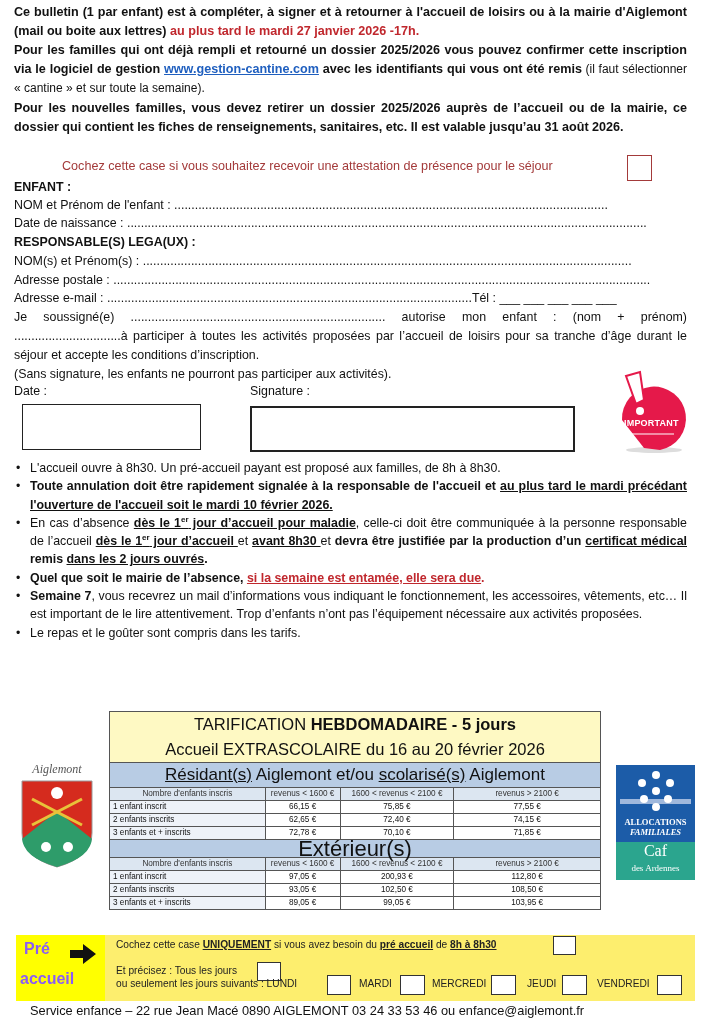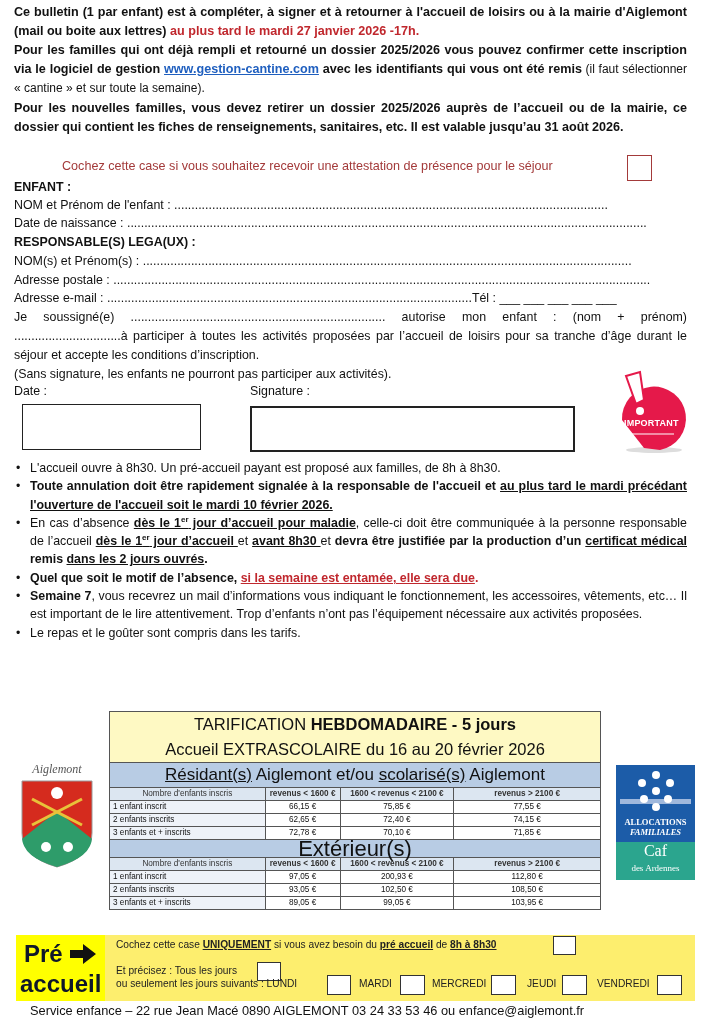--- a/index.html
+++ b/index.html
@@ -19,26 +19,26 @@
   .cb { position: absolute; border: 1.3px solid #333; background: #fff; }
   ul.bul { position: absolute; left: 14px; width: 673px; list-style: none; font-size: 12.4px; line-height: 18.3px; }
   ul.bul li { position: relative; padding-left: 16px; text-align: justify; }
   ul.bul li::before { content: "•"; position: absolute; left: 2px; top: 0; }
   sup { font-size: 8px; line-height: 0; }
   table.tarif { position: absolute; border-collapse: collapse; font-size: 8.2px; }
   table.tarif td { border: 1px solid #555; padding: 0 3px; height: 13px; line-height: 12px; }
   .title-band { background: #fef9c3; text-align: center; font-size: 16.5px; line-height: 24px; border: 1px solid #555; }
   .sub-band { background: #b8cce4; text-align: center; font-size: 17px; line-height: 24px; border: 1px solid #555; }
   .colh { background: #dce6f1; text-align: center; color: #333; }
-  .colh.b { font-weight: bold; margin-left: 38px; }
+  .colh.b { font-weight: normal; margin-left: 38px; }
   .rowh { background: #eef2f8; text-align: left; }
   .val { text-align: center; background: #fff; }
   .yellow-big { position: absolute; left: 16px; top: 935px; width: 89px; height: 66px; background: #ffff00; }
   .yellow-pale { position: absolute; left: 105px; top: 935px; width: 590px; height: 66px; background: #fdee6e; }
-  .pre-label { position: absolute; font-weight: bold; font-size: 24px; color: #0f172a; }
+  .pre-label { position: absolute; font-weight: bold; font-size: 16px; color: #8b5cf6; }
   .small { font-size: 10.2px; color: #222; white-space: nowrap; }
 </style>
 </head>
 <body>
 
 <div class="para b" style="top:3px;">
   <span>Ce bulletin (1 par enfant) est à compléter, à signer et à retourner à l'accueil de loisirs ou à la mairie d'Aiglemont (mail ou boite aux lettres) </span><span class="red">au plus tard le mardi 27 janvier 2026 -17h.</span>
 </div>
 <div class="para b" style="top:41px;">
   <span>Pour les familles qui ont déjà rempli et retourné un dossier 2025/2026 vous pouvez confirmer cette inscription via le logiciel de gestion </span><a class="link">www.gestion-cantine.com</a><span> avec les identifiants qui vous ont été remis</span><span class="light"> (il faut sélectionner « cantine » et sur toute la semaine).</span>
@@ -86,21 +86,21 @@
     <circle cx="28" cy="41" r="4" fill="#fff"></circle>
     <line x1="18" y1="64" x2="62" y2="64" stroke="#fff" stroke-width="1.2"></line>
   </svg>
   <div class="abs" style="left:12px; top:48px; font-size:9px; font-weight:bold; color:#fff; letter-spacing:0.2px;">IMPORTANT</div>
 </div>
 
 <ul class="bul" style="top:459px;">
   <li><span>L'accueil ouvre à 8h30. Un pré-accueil payant est proposé aux familles, de 8h à 8h30.</span></li>
   <li><span class="b">Toute annulation doit être rapidement signalée à la responsable de l'accueil et </span><span class="b u">au plus tard le mardi précédant l'ouverture de l'accueil soit le mardi 10 février 2026.</span></li>
   <li><span>En cas d’absence </span><span class="b u"><span>dès le 1</span><sup>er</sup><span> jour d’accueil pour maladie</span></span><span>, celle-ci doit être communiquée à la personne responsable de l’accueil </span><span class="b u"><span>dès le 1</span><sup>er</sup><span> jour d’accueil </span></span><span>et </span><span class="b u">avant 8h30 </span><span>et </span><span class="b">devra être justifiée par la production d’un </span><span class="b u">certificat médical </span><span class="b">remis </span><span class="b u">dans les 2 jours ouvrés</span><span class="b">.</span></li>
-  <li><span class="b">Quel que soit le motif de l’absence, </span><span class="b u red">si la semaine est entamée, elle sera due</span><span class="b red">.</span></li>
+  <li><span class="b">Quel que soit le mairie de l’absence, </span><span class="b u red">si la semaine est entamée, elle sera due</span><span class="b red">.</span></li>
   <li><span class="b">Semaine 7</span><span>, vous recevrez un mail d’informations vous indiquant le fonctionnement, les accessoires, vêtements, etc… Il est important de le lire attentivement. Trop d’enfants n’ont pas l’équipement nécessaire aux activités proposées.</span></li>
   <li><span>Le repas et le goûter sont compris dans les tarifs.</span></li>
 </ul>
 
 <div class="abs" style="left:16px; top:762px; width:82px; height:108px;">
   <div style="font-family:'Liberation Serif',serif; font-style:italic; font-size:12px; color:#555; text-align:center;">Aiglemont</div>
   <svg width="82" height="92" viewBox="0 0 82 92">
     <path d="M6 4 L76 4 L76 56 Q76 80 41 90 Q6 80 6 56 Z" fill="#d52b1e" stroke="#999" stroke-width="1"></path>
     <path d="M6 62 L41 34 L76 62 L76 60 Q76 80 41 90 Q6 80 6 60 Z" fill="#2e9c6a"></path>
     <line x1="16" y1="22" x2="66" y2="48" stroke="#e8c23a" stroke-width="3"></line>

